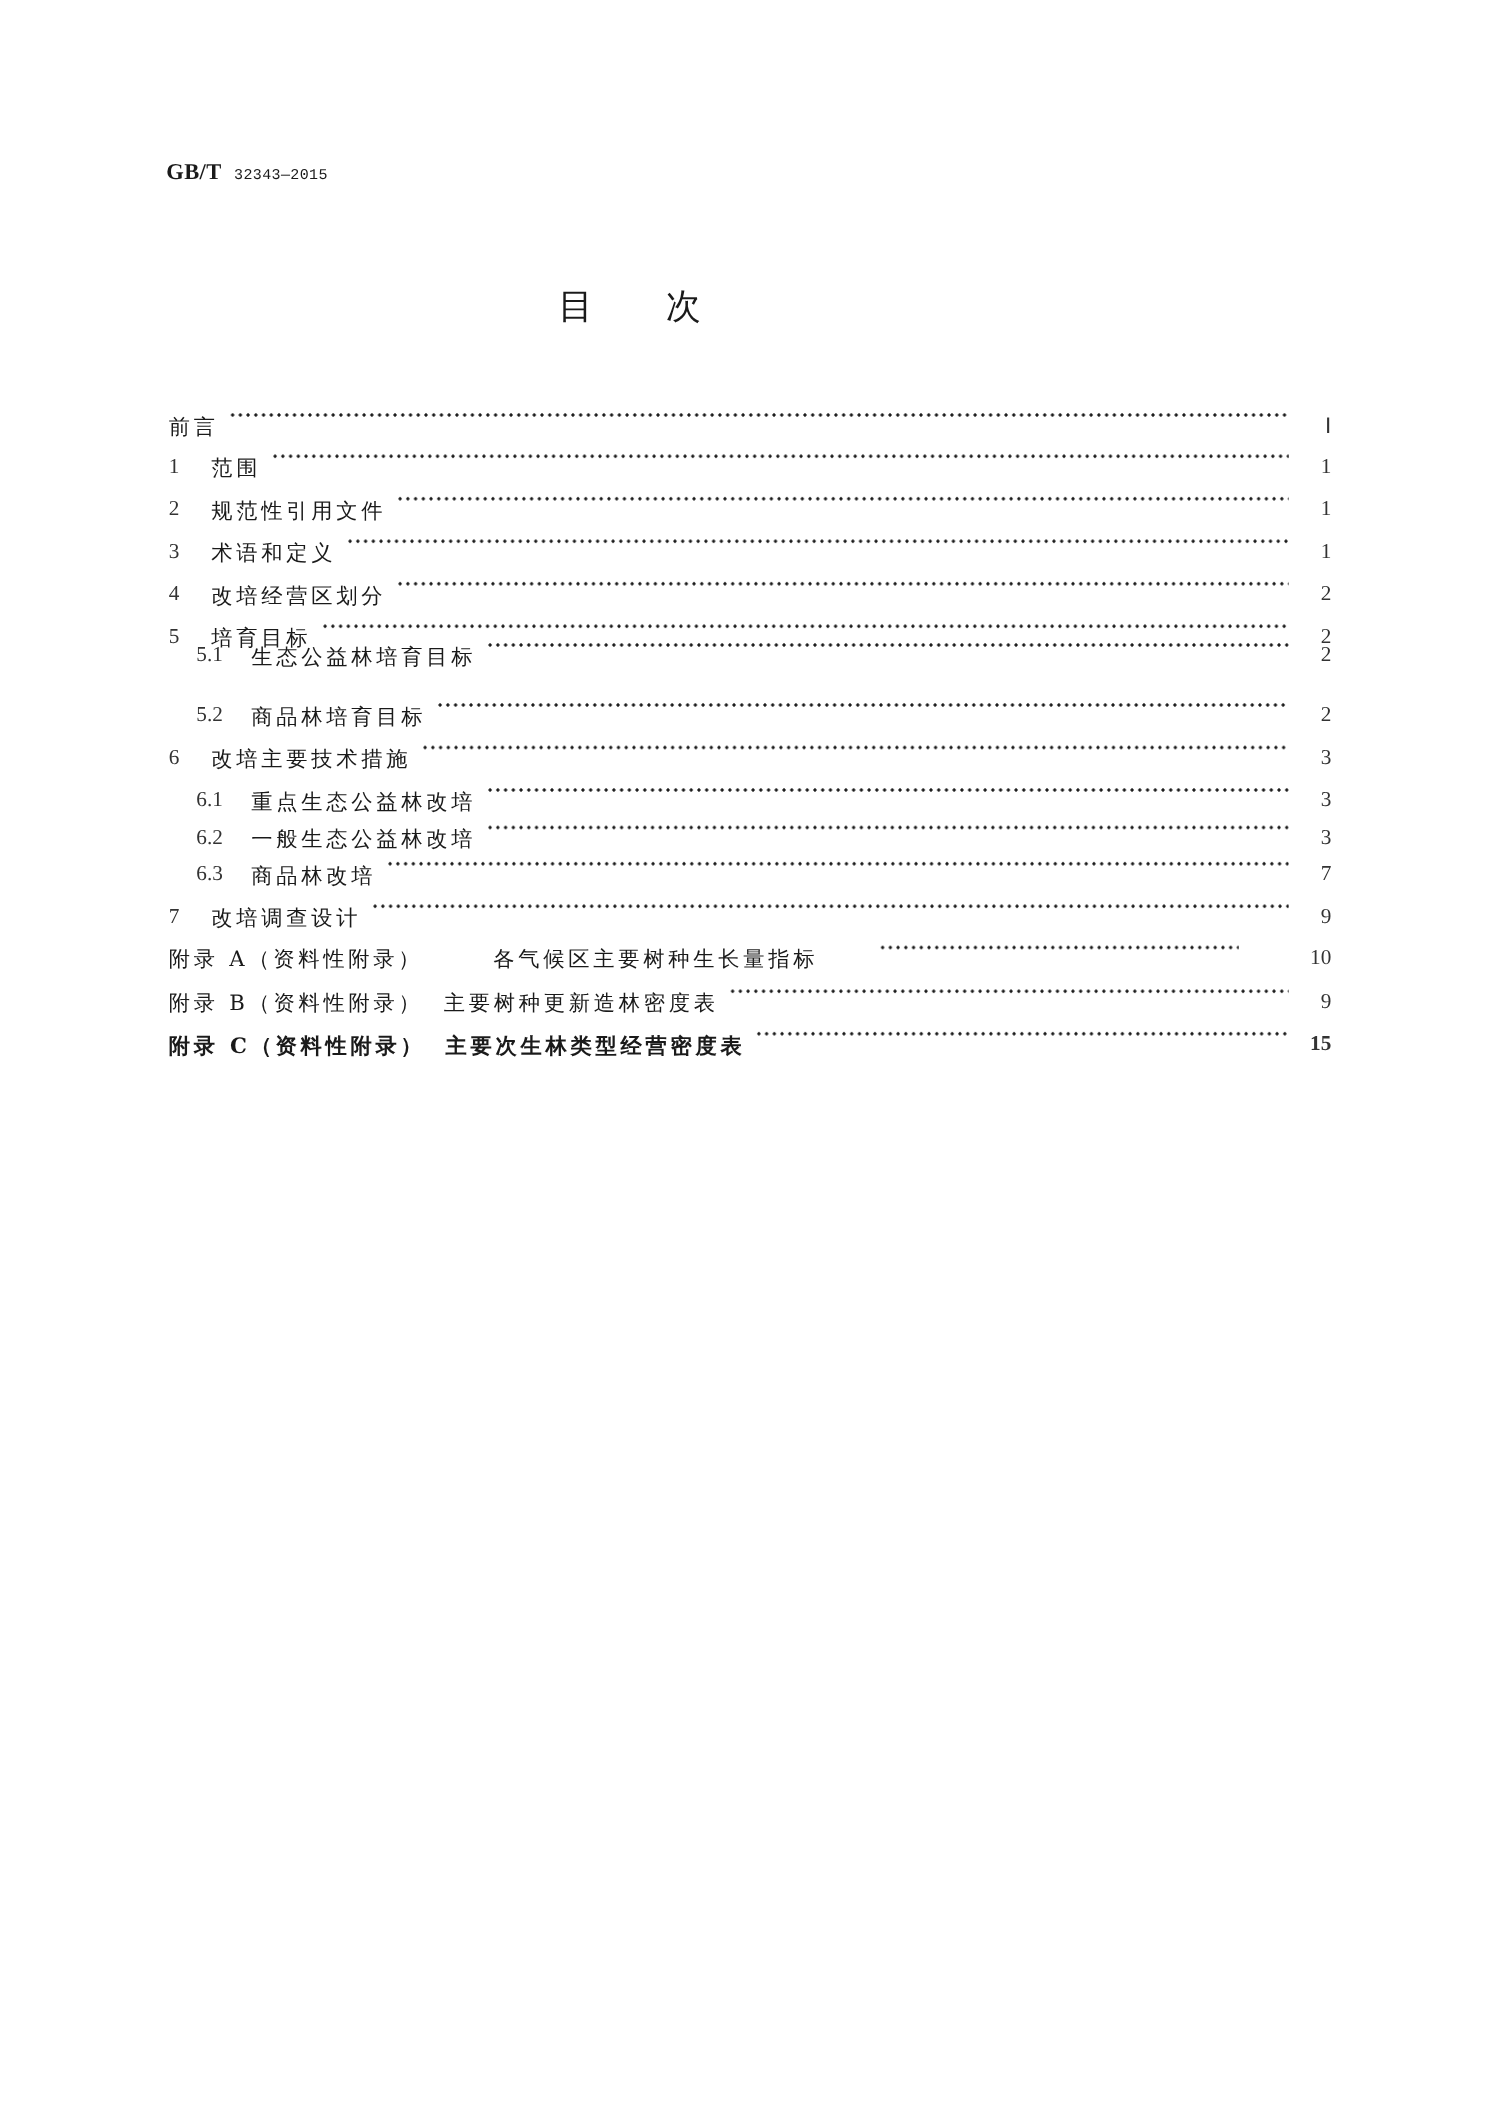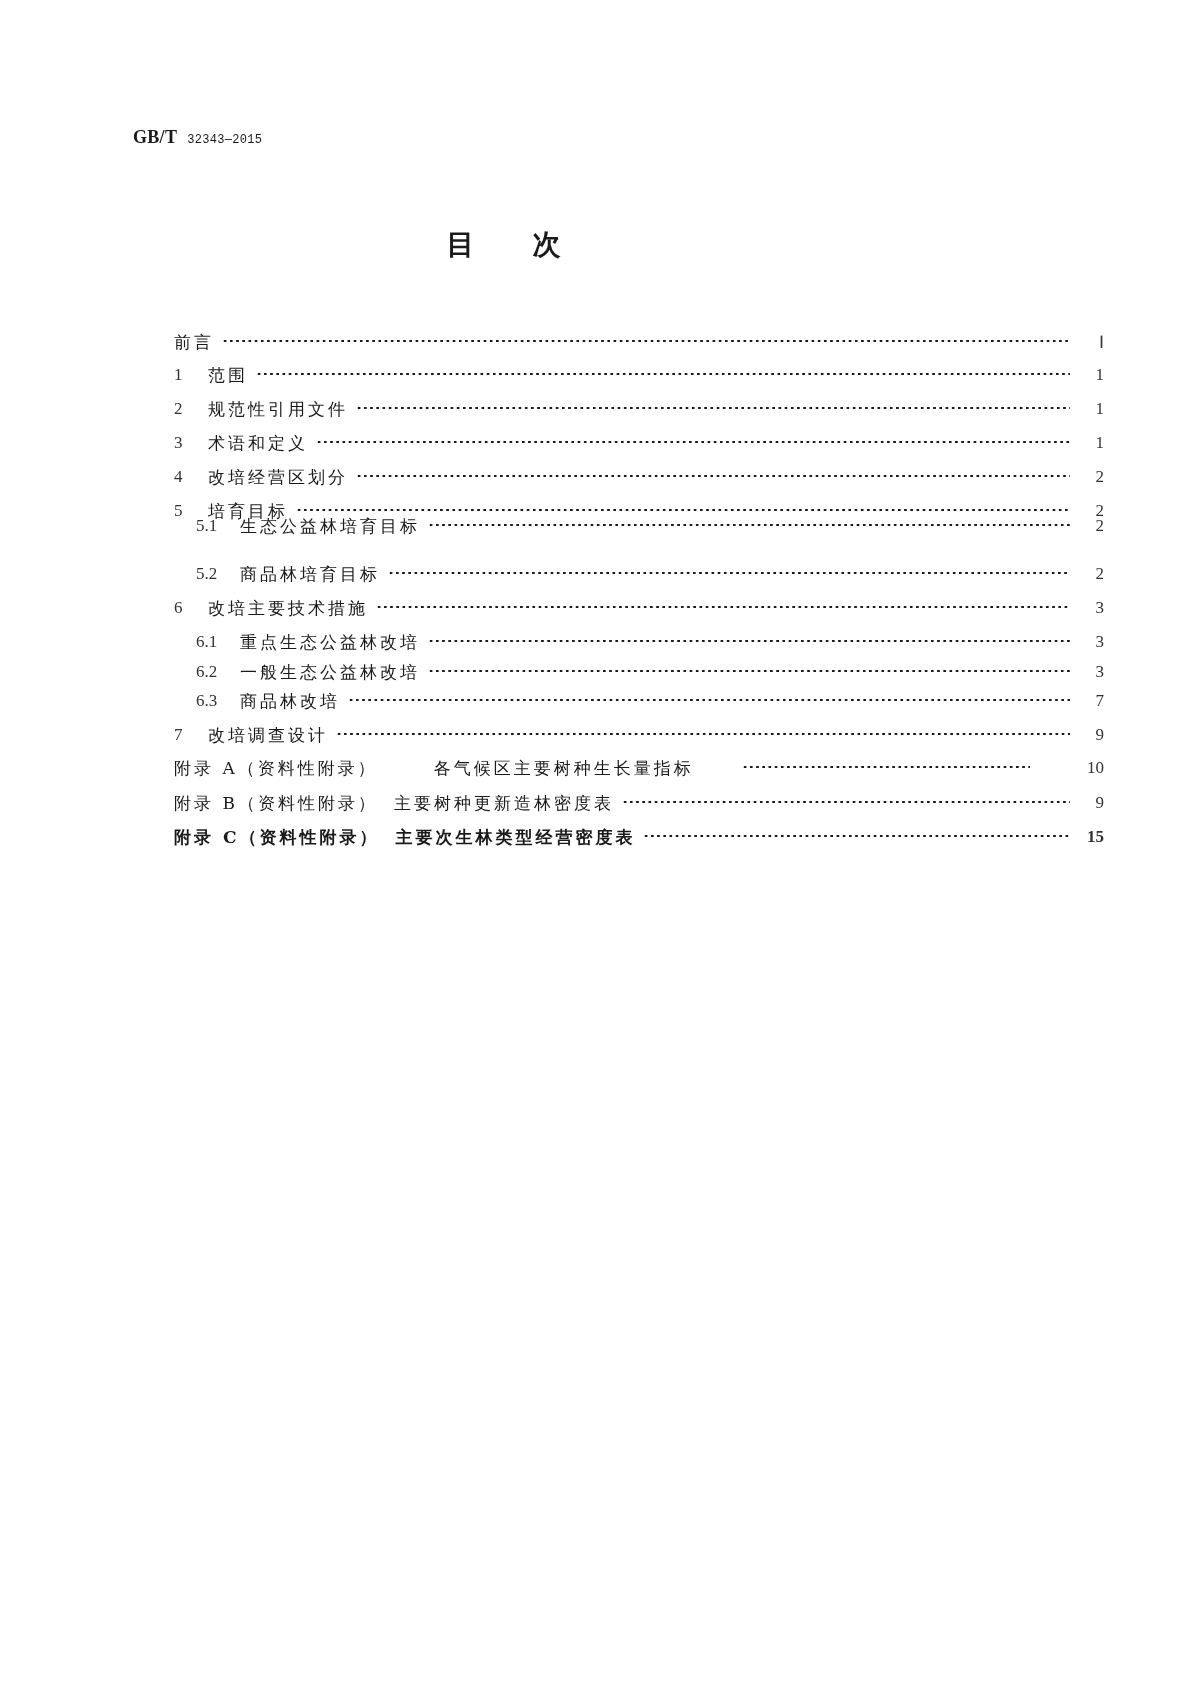--- a/index.html
+++ b/index.html
@@ -9,33 +9,32 @@
     color: #1a1a1a;
   }
   .std-code {
     position: absolute; left: 133px; top: 127px;
     font-size: 17px; letter-spacing: 0.3px;
   }
   .std-code .prefix { font-family: "Liberation Serif", serif; font-weight: bold; font-size: 18px; }
   .std-code .number { font-family: Liberation Mono, monospace; font-size: 12px; margin-left: 10px; }
   .title {
     position: absolute; top: 226px; left: 0; width: 1007px; text-align: center;
-    font-family: "DejaVu Sans", sans-serif; font-size: 28px; font-weight: bold;
+    font-family: "DejaVu Sans", sans-serif; font-size: 28px; font-weight: normal;
     letter-spacing: 0;
   }
   .title span { display: inline-block; }
   .title .gap { width: 58px; }
   .toc {
     position: absolute; left: 135px; width: 930px; top: 330px;
   }
   .toc-row {
     position: absolute; left: 0; width: 930px; height: 24px;
-    display: flex; align-items: center; font-size: 17px;
+    display: flex; align-items: flex-start; font-size: 17px;
     font-family: "DejaVu Serif", serif;
-    margin-left: 39px;
   }
   .toc-row.sub { left: 22px; width: 908px; }
   .toc-row .num { display: inline-block; min-width: 16px; margin-right: 18px; font-family: "Liberation Serif", serif; font-size: 17px; color: #333; }
   .toc-row.sub .num { min-width: 30px; margin-right: 14px; }
   .toc-row .label { letter-spacing: 3px; white-space: nowrap; }
   .toc-row .appx-tag { letter-spacing: 3px; white-space: nowrap; margin-right: 16px; }
   .toc-row .leader {
     flex: 1; margin: 0 12px 0 8px; height: 6px; position: relative; top: -1px;
     background-image: radial-gradient(circle, #1a1a1a 1.1px, transparent 1.4px);
     background-size: 6.2px 6px; background-repeat: repeat-x; background-position: left center;

